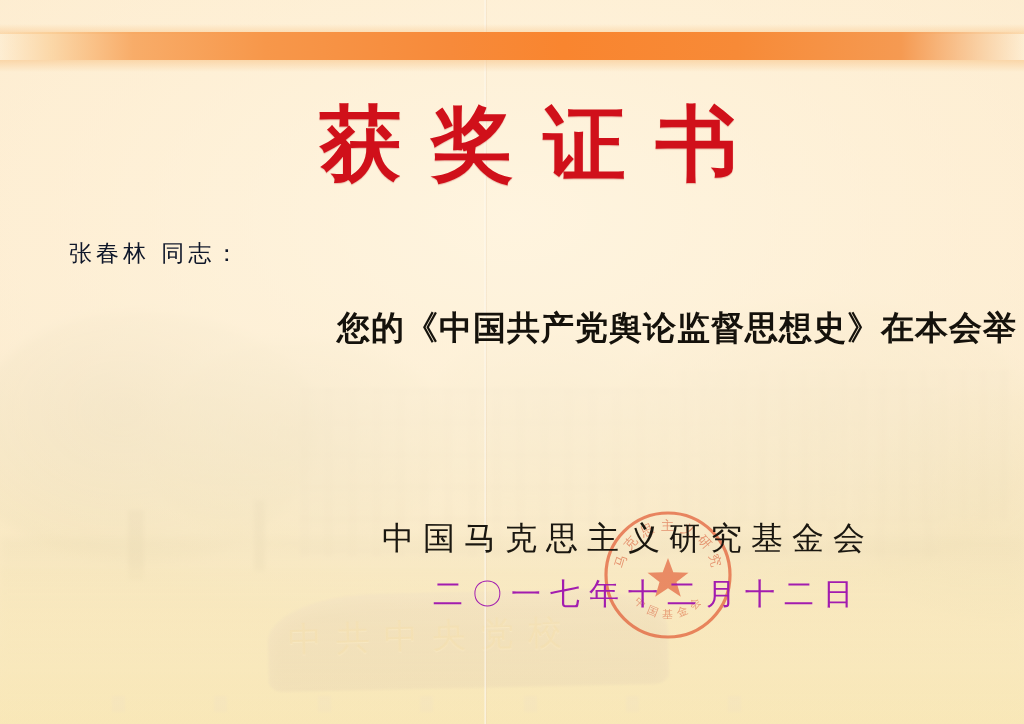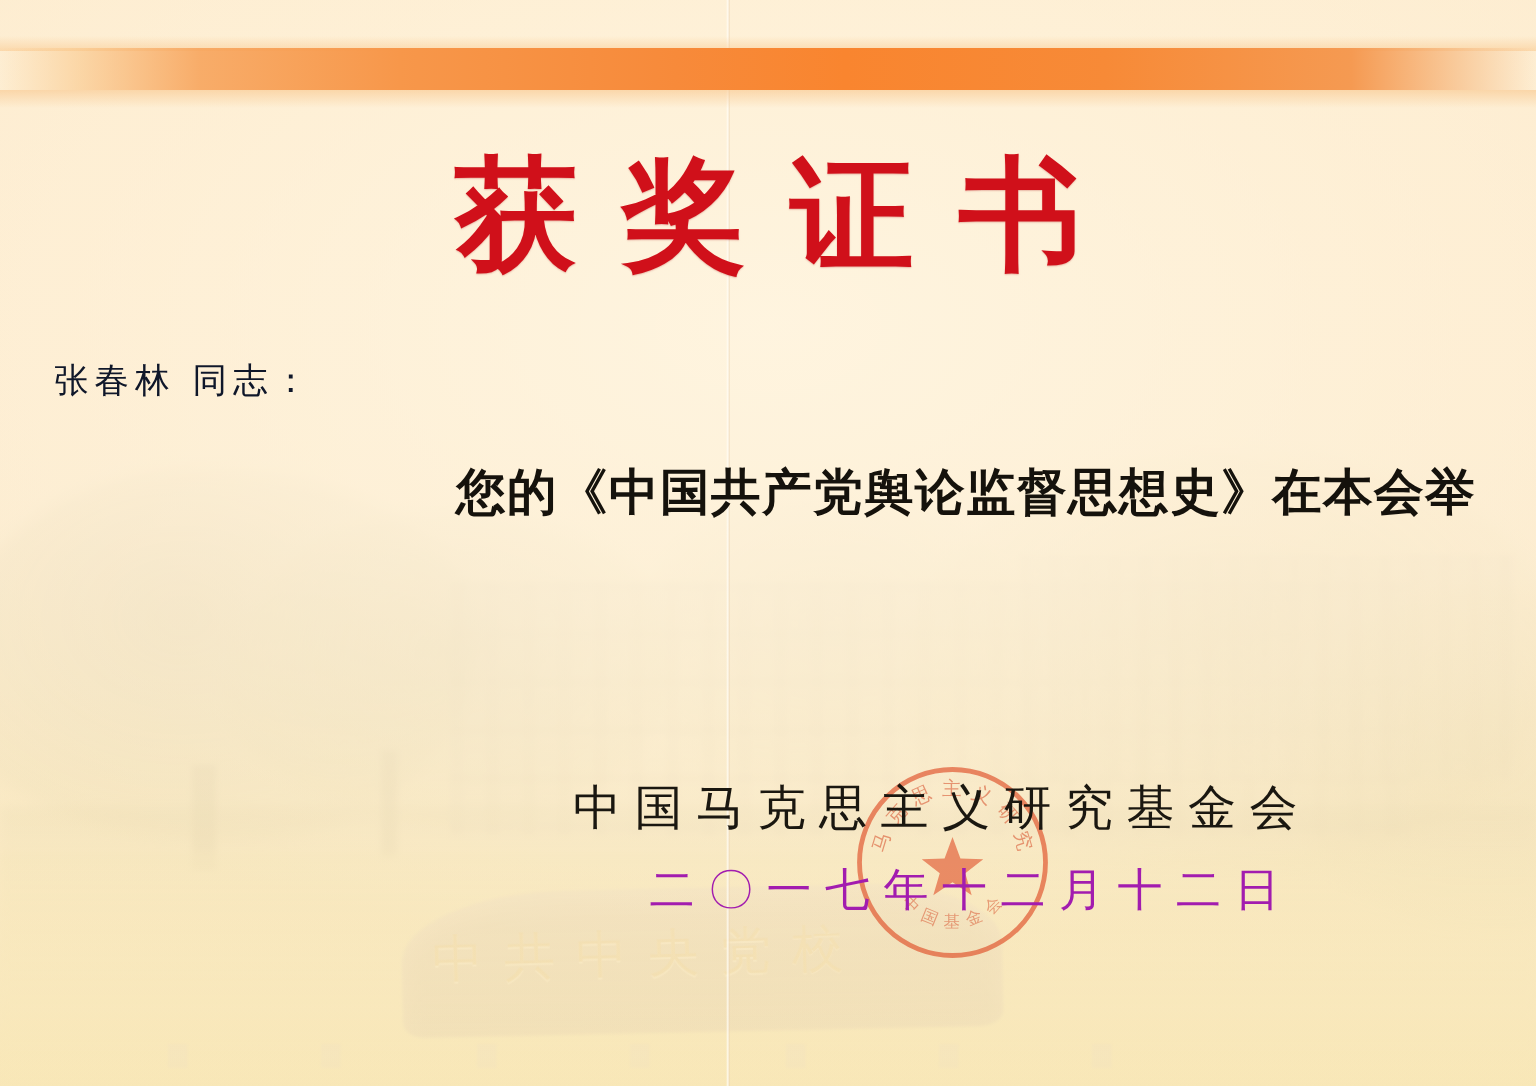--- a/index.html
+++ b/index.html
@@ -244,20 +244,21 @@
     top: 60px;
     height: 12px;
     background: linear-gradient(180deg, rgba(248,198,140,0.60), rgba(251,226,186,0.0));
     pointer-events: none;
   }
 
   
   .content {
     position: absolute;
     inset: 0;
+    margin-left: 33px;
   }
 
   .cert-title {
     position: absolute;
     left: 0;
     right: 0;
     top: 100px;
     text-align: center;
     color: #d0101a;
     font-size: 82px;

